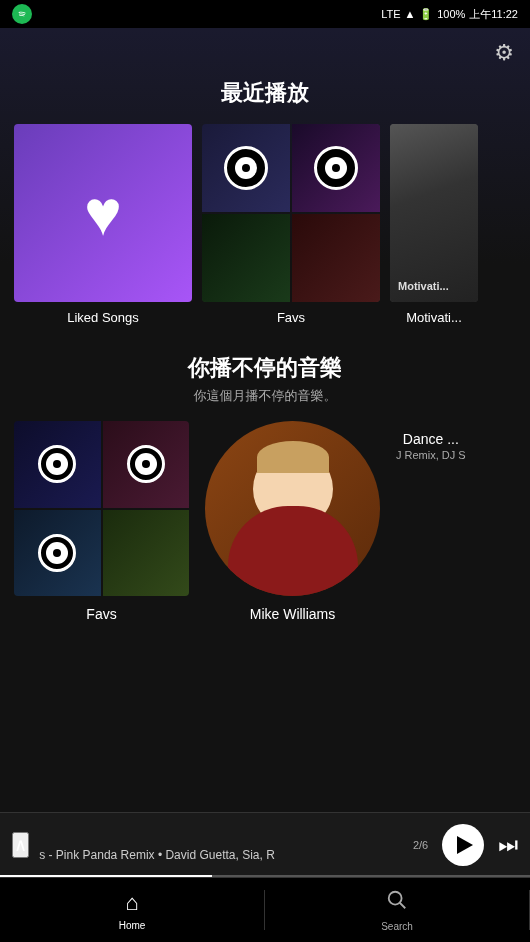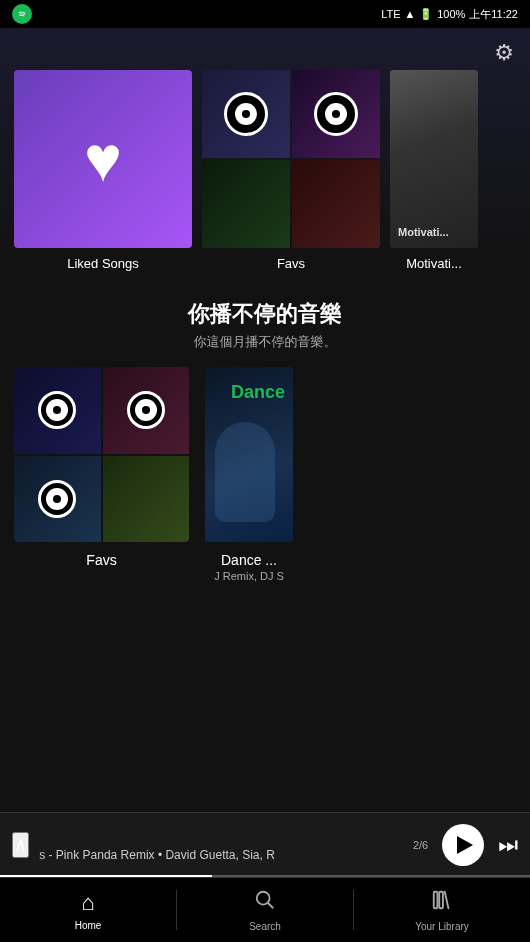--- a/index.html
+++ b/index.html
@@ -382,20 +382,21 @@
   </div>
 </div>
 
 <div class="main-content">
 
   <div class="settings-area">
     <button class="settings-btn">⚙</button>
   </div>
 
   <div class="recently-played">
+    <div class="section-title">最近播放</div>
 
     <div class="rp-grid">
 
       <div class="rp-item">
         <div class="rp-thumb-liked">
           <span class="heart-icon">♥</span>
         </div>
         <div class="rp-label">Liked Songs</div>
       </div>
 
@@ -455,28 +456,33 @@
           <div class="collage-cell cell-art" style="background:linear-gradient(135deg,#0d1a2b,#1a3350);">
             <div class="sr-logo" style="width:38px;height:38px;top:50%;left:50%;transform:translate(-50%,-50%);position:absolute;">
                 <div class="sr-inner"></div>
               </div>
           </div>
           <div class="collage-cell cell-art" style="background:linear-gradient(135deg,#1a2b0d,#334a1a);"></div>
         </div>
         <div class="ns-label">Favs</div>
       </div>
 
-
       <div class="ns-item">
-        <div class="ns-thumb-dance">
-          <div style="position:absolute;inset:0;background:linear-gradient(160deg,#0a1628 0%,#1a3050 60%,#0a2040 100%);"></div>
-          <div class="dance-text">Dance</div>
-
-          <div style="position:absolute;bottom:20px;left:10px;width:60px;height:100px;background:rgba(100,180,255,0.15);border-radius:30px 30px 10px 10px;"></div>
+        <div class="person-placeholder">
+
+          <div class="person-face"></div>
+
+          <div class="person-body"></div>
+
+          <div style="position:absolute;top:20px;left:50%;transform:translateX(-50%);width:72px;height:32px;background:#c8a060;border-radius:50% 50% 0 0;"></div>
         </div>
+        <div class="ns-label">Mike Williams</div>
+      </div>
+
+      <div class="ns-item">
         <div class="ns-label">Dance ...</div>
         <div class="ns-sublabel">J Remix, DJ S</div>
       </div>
 
     </div>
   </div>
 
 </div>
 
 <div class="now-playing-bar">
@@ -514,24 +520,14 @@
       <svg width="22" height="22" viewBox="0 0 24 24" fill="none" stroke="#aaa" stroke-width="2">
         <circle cx="10" cy="10" r="7"></circle>
         <line x1="15" y1="15" x2="21" y2="21"></line>
       </svg>
     </span>
     <span class="nav-label">Search</span>
   </div>
 
   <div class="nav-divider"></div>
 
-  <div class="nav-item">
-    <span class="nav-icon">
-      <svg width="22" height="22" viewBox="0 0 24 24" fill="none" stroke="#aaa" stroke-width="2">
-        <rect x="3" y="3" width="4" height="18" rx="1"></rect>
-        <rect x="9" y="3" width="4" height="18" rx="1"></rect>
-        <path d="M15 3l4 18" stroke-linecap="round"></path>
-      </svg>
-    </span>
-    <span class="nav-label">Your Library</span>
-  </div>
 
 </div>
 
 </body></html>

